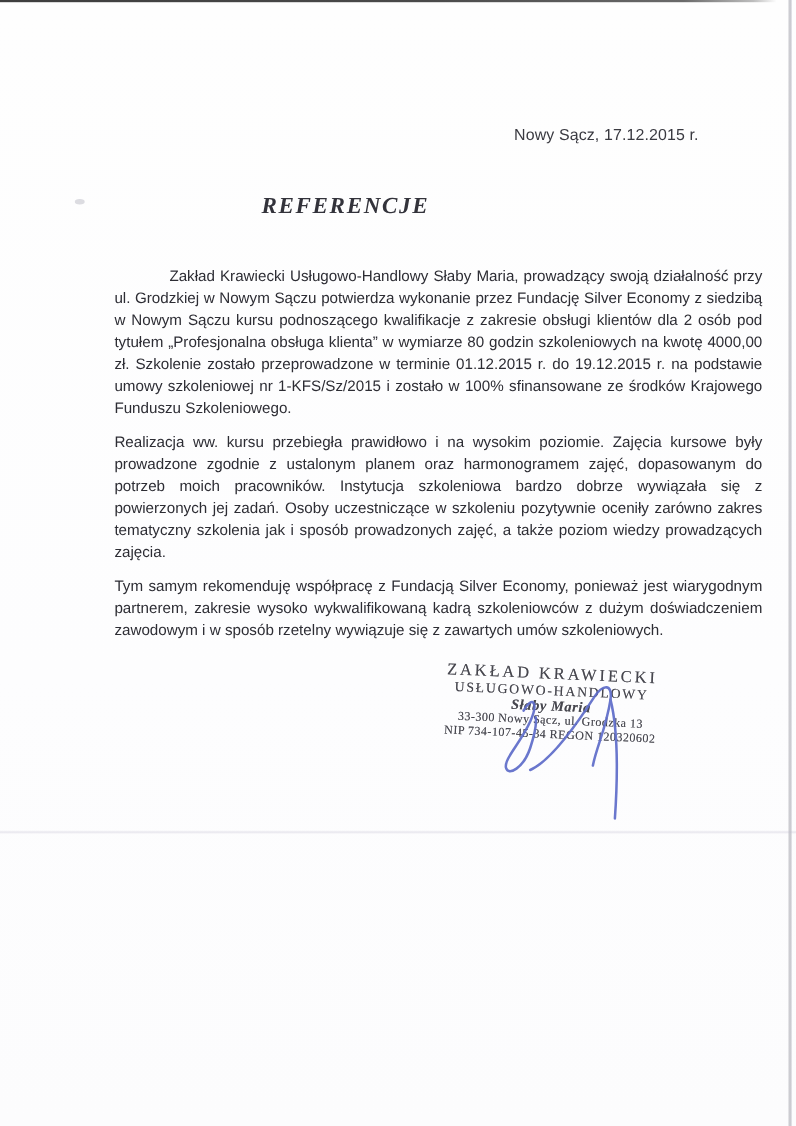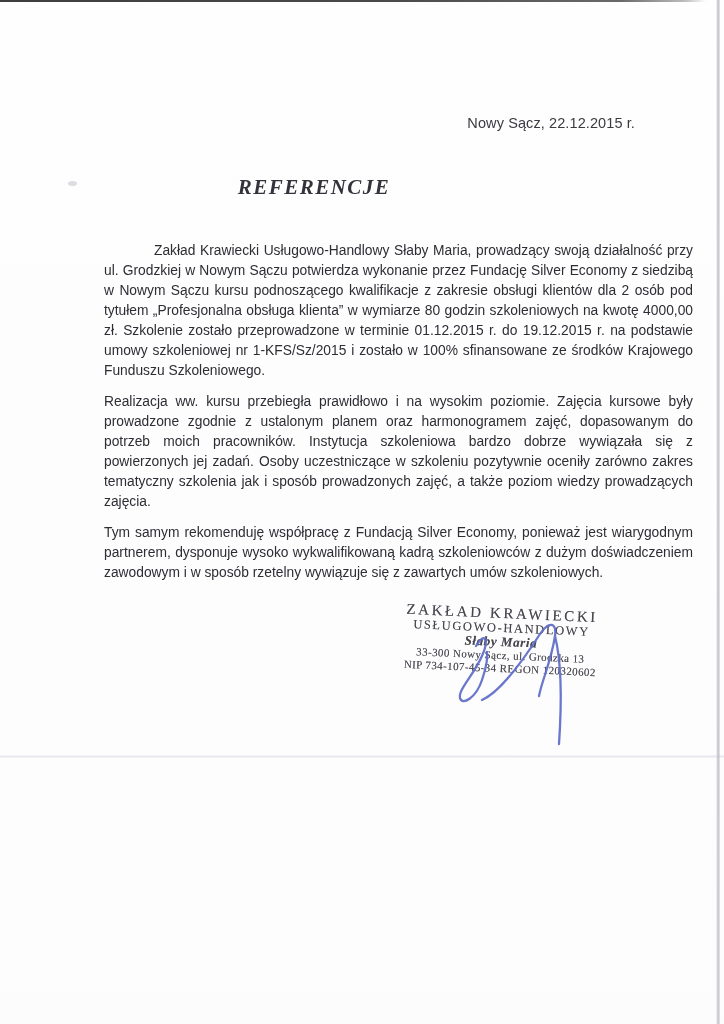--- a/index.html
+++ b/index.html
@@ -76,28 +76,28 @@
 </head>
 <body>
 
 <div class="page">
 
   <div class="scan-top-edge"></div>
   <div class="scan-right-edge"></div>
   <div class="scan-fold-line"></div>
   <div class="scan-speck"></div>
 
-  <div class="date-line">Nowy Sącz, 22.12.2015 r.</div>
+  <div class="date-line">Nowy Sącz, 17.12.2015 r.</div>
 
   <div class="doc-title">REFERENCJE</div>
 
   <div class="body-text">
     <p class="indent">Zakład Krawiecki Usługowo-Handlowy Słaby Maria, prowadzący swoją działalność przy ul. Grodzkiej w Nowym Sączu potwierdza wykonanie przez Fundację Silver Economy z siedzibą w Nowym Sączu kursu podnoszącego kwalifikacje z zakresie obsługi klientów dla 2 osób pod tytułem „Profesjonalna obsługa klienta” w wymiarze 80 godzin szkoleniowych na kwotę 4000,00 zł. Szkolenie zostało przeprowadzone w terminie 01.12.2015 r. do 19.12.2015 r. na podstawie umowy szkoleniowej nr 1-KFS/Sz/2015 i zostało w 100% sfinansowane ze środków Krajowego Funduszu Szkoleniowego.</p>
     <p>Realizacja ww. kursu przebiegła prawidłowo i na wysokim poziomie. Zajęcia kursowe były prowadzone zgodnie z ustalonym planem oraz harmonogramem zajęć, dopasowanym do potrzeb moich pracowników. Instytucja szkoleniowa bardzo dobrze wywiązała się z powierzonych jej zadań. Osoby uczestniczące w szkoleniu pozytywnie oceniły zarówno zakres tematyczny szkolenia jak i sposób prowadzonych zajęć, a także poziom wiedzy prowadzących zajęcia.</p>
-    <p>Tym samym rekomenduję współpracę z Fundacją Silver Economy, ponieważ jest wiarygodnym partnerem, dysponuje wysoko wykwalifikowaną kadrą szkoleniowców z dużym doświadczeniem zawodowym i w sposób rzetelny wywiązuje się z zawartych umów szkoleniowych.</p>
+    <p>Tym samym rekomenduję współpracę z Fundacją Silver Economy, ponieważ jest wiarygodnym partnerem, zakresie wysoko wykwalifikowaną kadrą szkoleniowców z dużym doświadczeniem zawodowym i w sposób rzetelny wywiązuje się z zawartych umów szkoleniowych.</p>
   </div>
 
   <div class="stamp">
     <div class="s1">ZAKŁAD KRAWIECKI</div>
     <div class="s2">USŁUGOWO-HANDLOWY</div>
     <div class="s3">Słaby Maria</div>
     <div class="s4">33-300 Nowy Sącz, ul. Grodzka 13</div>
     <div class="s5">NIP 734-107-45-34 REGON 120320602</div>
   </div>
 

